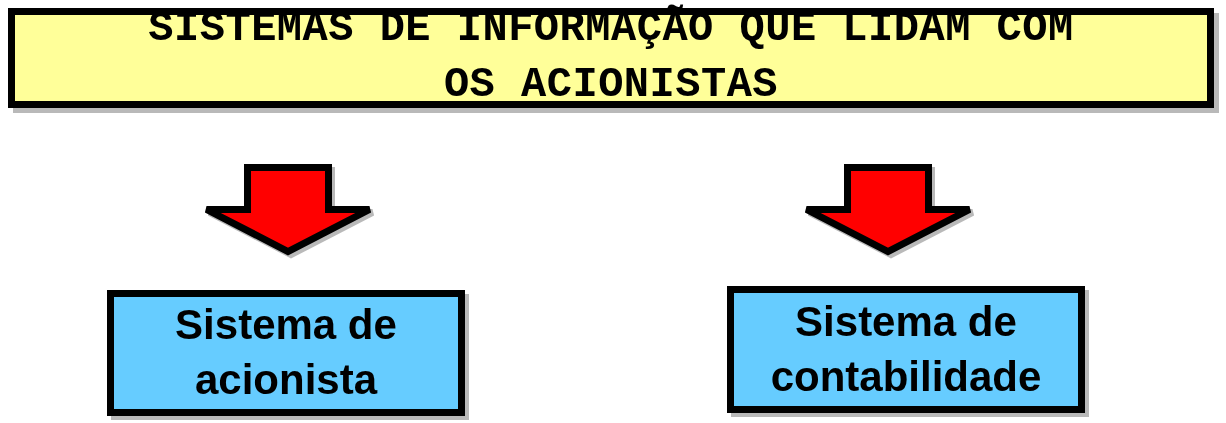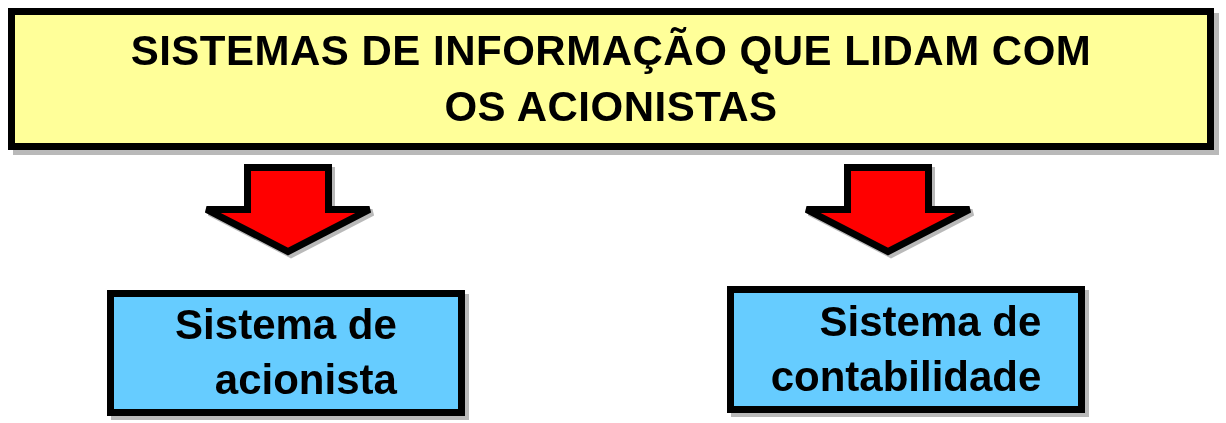--- a/index.html
+++ b/index.html
@@ -15,28 +15,29 @@
     overflow: hidden;
     font-family: "Liberation Sans", sans-serif;
     font-weight: bold;
     color: #000000;
   }
   .title-box {
     position: absolute;
     left: 8px;
     top: 8px;
     width: 1206px;
-    height: 142px;
+    height: 100px;
     box-sizing: border-box;
     background: var(--title-bg, #FFFF99);
     border: 7px solid var(--outline, #000);
     box-shadow: 5px 5px 0 var(--shadow, rgba(128,128,128,0.55));
     display: flex;
     align-items: center;
     justify-content: center;
+    font-family: Liberation Mono, monospace;
   }
   .title-text {
     white-space: pre-line;
     text-align: center;
     font-size: 42px;
     line-height: 1.33;
     letter-spacing: 0.5px;
   }
   .arrow-wrap {
     position: absolute;
@@ -67,21 +68,21 @@
     height: 126px;
   }
   .flow-box.right {
     left: 727px;
     top: 286px;
     width: 358px;
     height: 127px;
   }
   .flow-box .box-label {
     white-space: pre-line;
-    text-align: right;
+    text-align: center;
     font-size: 42px;
     line-height: 1.3;
   }
 </style>
 </head>
 <body>
 
 <div id="canvas">
 
   <div class="title-box">

